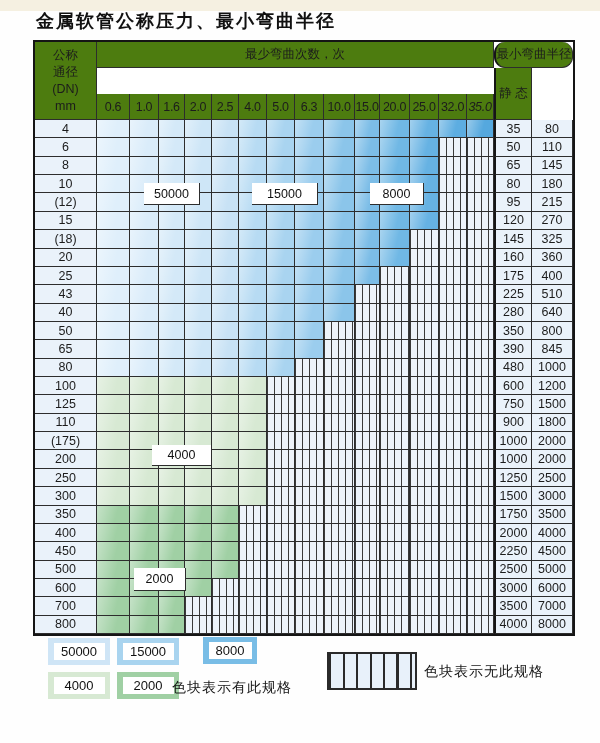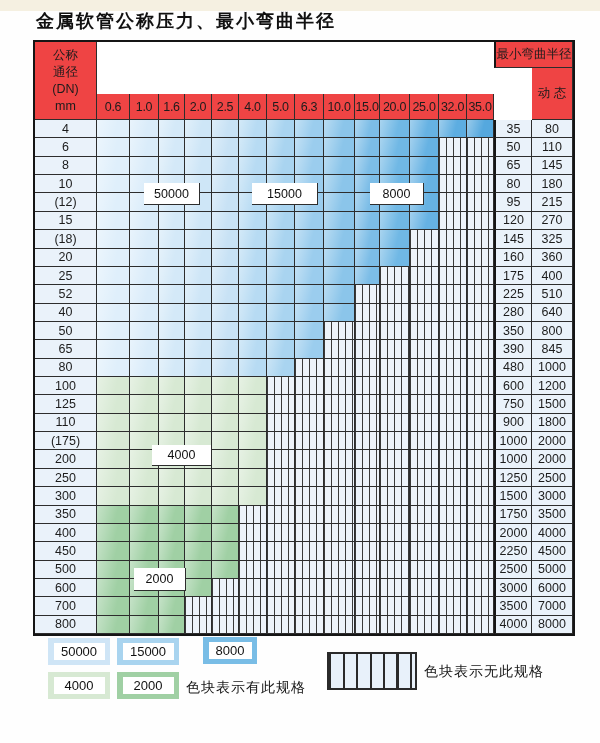--- a/index.html
+++ b/index.html
@@ -23,24 +23,24 @@
     border:2px solid #151515;
     background:#fff;
   }
   .spec-table > div{
     box-sizing:border-box;
     border-right:1px solid #2d2d2d;
     border-bottom:1px solid #2d2d2d;
     display:flex;align-items:center;justify-content:center;
     font-size:12.5px;white-space:nowrap;overflow:hidden;
   }
-  .hdr{background:#ef4444;font-size:13px;}
+  .hdr{background:#4d7c0f;font-size:13px;}
   .h-corner{grid-area:1/1/4/2;flex-direction:column;line-height:17px;border-right-width:2px;}
   .h-cycles{grid-area:1/2/2/16;}
-  .h-radius{grid-area:1/16/2/18;font-size:12px;border-left:2px solid #151515;}
+  .h-radius{grid-area:1/16/2/18;font-size:12px;border-left:2px solid #151515;border-radius:11px;}
   .h-press{grid-area:2/2/3/16;}
   .h-static{grid-area:2/16/4/17;border-bottom-width:2px;border-left:2px solid #151515;}
   .h-dyn{grid-area:2/17/4/18;border-bottom-width:2px;}
   .p-hdr{font-size:11.5px;letter-spacing:-0.3px;border-bottom-width:2px;}
   .dn-cell{background:#eaf2fa;font-size:13px;}
   .val-cell{background:#eaf2fa;font-size:13px;}
   .val-static{border-left:2px solid #151515;}
   .hatch-cell{
     background:repeating-linear-gradient(90deg,#3a3a3a 0 1px,#edf3fa 1px 7px);
   }
@@ -66,21 +66,21 @@
   .swatch .inner{
     background:#fff;width:calc(100% - 11px);height:calc(100% - 10px);
     display:flex;align-items:center;justify-content:center;font-size:13px;color:#111;
   }
   .sw-50000{left:48px;top:638px;}
   .sw-15000{left:117px;top:638px;}
   .sw-8000{left:203px;top:637px;width:54px;}
   .sw-4000{left:48px;top:672px;}
   .sw-2000{left:117px;top:672px;}
   .legend-note{position:absolute;font-size:14px;color:#161616;letter-spacing:1px;}
-  .note-has{left:186px;top:679px;}
+  .note-has{left:172px;top:679px;}
   .note-no{left:424px;top:663px;}
   .hatch-swatch{
     position:absolute;left:327px;top:652px;width:90px;height:38px;
     box-sizing:border-box;border:2px solid #2a2a2a;
     background:repeating-linear-gradient(90deg,#2a2a2a 0 2px,#e8f1fa 2px 13.5px);
   }
 </style>
 </head>
 <body>
 
@@ -88,42 +88,43 @@
 
 <h1 class="page-title">金属软管公称压力、最小弯曲半径</h1>
 
 <div class="spec-table" id="grid">
   <div class="hdr h-corner">
     <span>公称</span>
     <span>通径</span>
     <span>(DN)</span>
     <span>mm</span>
   </div>
+  <div class="hdr h-cycles">最少弯曲次数，次</div>
   <div class="hdr h-radius">最小弯曲半径</div>
-  <div class="hdr h-dyn">动 态</div>
+  <div class="hdr h-static">静 态</div>
 
   <div class="ovl ovl-50000">50000</div>
   <div class="ovl ovl-15000">15000</div>
   <div class="ovl ovl-8000">8000</div>
   <div class="ovl ovl-4000">4000</div>
   <div class="ovl ovl-2000">2000</div>
 <div class="hdr p-hdr" style="grid-area: 3 / 2;">0.6</div>
     <div class="hdr p-hdr" style="grid-area: 3 / 3;">1.0</div>
     <div class="hdr p-hdr" style="grid-area: 3 / 4;">1.6</div>
     <div class="hdr p-hdr" style="grid-area: 3 / 5;">2.0</div>
     <div class="hdr p-hdr" style="grid-area: 3 / 6;">2.5</div>
     <div class="hdr p-hdr" style="grid-area: 3 / 7;">4.0</div>
     <div class="hdr p-hdr" style="grid-area: 3 / 8;">5.0</div>
     <div class="hdr p-hdr" style="grid-area: 3 / 9;">6.3</div>
     <div class="hdr p-hdr" style="grid-area: 3 / 10;">10.0</div>
     <div class="hdr p-hdr" style="grid-area: 3 / 11;">15.0</div>
     <div class="hdr p-hdr" style="grid-area: 3 / 12;">20.0</div>
     <div class="hdr p-hdr" style="grid-area: 3 / 13;">25.0</div>
     <div class="hdr p-hdr" style="grid-area: 3 / 14;">32.0</div>
-    <div class="hdr p-hdr" style="grid-area: 3 / 15;">35.0</div>
+    <div class="hdr p-hdr" style="grid-area: 3 / 15; font-style: italic;">35.0</div>
     <div class="dn-cell" style="grid-area: 4 / 1;">4</div>
     <div class="spec-colored" style="grid-area: 4 / 2; background-color: rgb(223, 239, 251);"></div>
     <div class="spec-colored" style="grid-area: 4 / 3; background-color: rgb(218, 236, 250);"></div>
     <div class="spec-colored" style="grid-area: 4 / 4; background-color: rgb(212, 233, 248);"></div>
     <div class="spec-colored" style="grid-area: 4 / 5; background-color: rgb(206, 230, 247);"></div>
     <div class="spec-colored" style="grid-area: 4 / 6; background-color: rgb(200, 226, 245);"></div>
     <div class="spec-colored" style="grid-area: 4 / 7; background-color: rgb(183, 219, 243);"></div>
     <div class="spec-colored" style="grid-area: 4 / 8; background-color: rgb(169, 212, 240);"></div>
     <div class="spec-colored" style="grid-area: 4 / 9; background-color: rgb(155, 205, 238);"></div>
     <div class="spec-colored" style="grid-area: 4 / 10; background-color: rgb(139, 197, 234);"></div>
@@ -263,21 +264,21 @@
     <div class="spec-colored" style="grid-area: 12 / 8; background-color: rgb(169, 212, 240);"></div>
     <div class="spec-colored" style="grid-area: 12 / 9; background-color: rgb(155, 205, 238);"></div>
     <div class="spec-colored" style="grid-area: 12 / 10; background-color: rgb(139, 197, 234);"></div>
     <div class="spec-colored" style="grid-area: 12 / 11; background-color: rgb(124, 189, 231);"></div>
     <div class="hatch-cell" style="grid-area: 12 / 12;"></div>
     <div class="hatch-cell" style="grid-area: 12 / 13;"></div>
     <div class="hatch-cell" style="grid-area: 12 / 14;"></div>
     <div class="hatch-cell" style="grid-area: 12 / 15;"></div>
     <div class="val-cell val-static" style="grid-area: 12 / 16;">175</div>
     <div class="val-cell" style="grid-area: 12 / 17;">400</div>
-    <div class="dn-cell" style="grid-area: 13 / 1;">52</div>
+    <div class="dn-cell" style="grid-area: 13 / 1;">43</div>
     <div class="spec-colored" style="grid-area: 13 / 2; background-color: rgb(223, 239, 251);"></div>
     <div class="spec-colored" style="grid-area: 13 / 3; background-color: rgb(218, 236, 250);"></div>
     <div class="spec-colored" style="grid-area: 13 / 4; background-color: rgb(212, 233, 248);"></div>
     <div class="spec-colored" style="grid-area: 13 / 5; background-color: rgb(206, 230, 247);"></div>
     <div class="spec-colored" style="grid-area: 13 / 6; background-color: rgb(200, 226, 245);"></div>
     <div class="spec-colored" style="grid-area: 13 / 7; background-color: rgb(183, 219, 243);"></div>
     <div class="spec-colored" style="grid-area: 13 / 8; background-color: rgb(169, 212, 240);"></div>
     <div class="spec-colored" style="grid-area: 13 / 9; background-color: rgb(155, 205, 238);"></div>
     <div class="spec-colored" style="grid-area: 13 / 10; background-color: rgb(139, 197, 234);"></div>
     <div class="hatch-cell" style="grid-area: 13 / 11;"></div>

